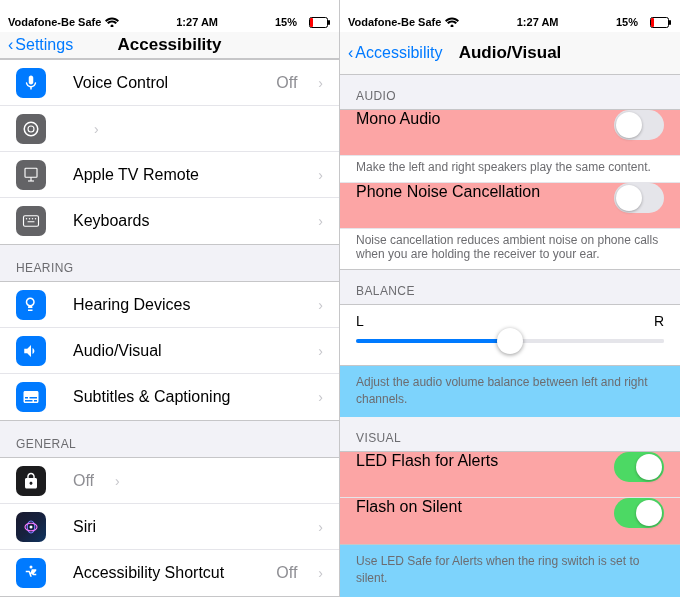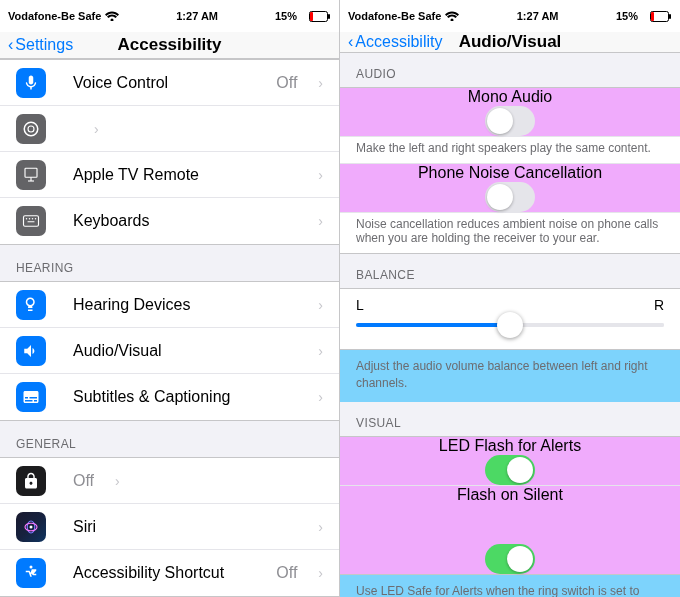--- a/index.html
+++ b/index.html
@@ -21,21 +21,21 @@
       display: flex;
       flex-direction: column;
       overflow: hidden;
       border-right: 1px solid #c6c6c8;
     }
 
     .status-bar {
       height: 22px;
       background: #fff;
       display: flex;
-      align-items: center;
+      align-items: flex-start;
       justify-content: space-between;
       padding: 16px 8px;
       font-size: 11px;
       font-weight: 600;
     }
     .status-bar-left { display: flex; align-items: center; gap: 4px; }
     .status-bar-right { display: flex; align-items: center; gap: 12px; }
 
     .nav-bar {
       height: 44px;
@@ -142,26 +142,25 @@
 
     .settings-group {
       background: #fff;
       border-top: 1px solid #c6c6c8;
       border-bottom: 1px solid #c6c6c8;
       margin-bottom: 0;
     }
 
     .settings-row {
       display: flex;
-      align-items: center;
+      align-items: flex-start;
       padding: 0 16px;
       min-height: 46px;
-      background: #f0abfc;
+      background: #fca5a5;
       border-bottom: 1px solid #e5e5ea;
-      flex-direction: column;
     }
     .settings-row:last-child { border-bottom: none; gap: 40px; }
 
     .settings-row-label {
       flex: 1;
       font-size: 16px;
       color: #000;
     }
 
     .description-text {

